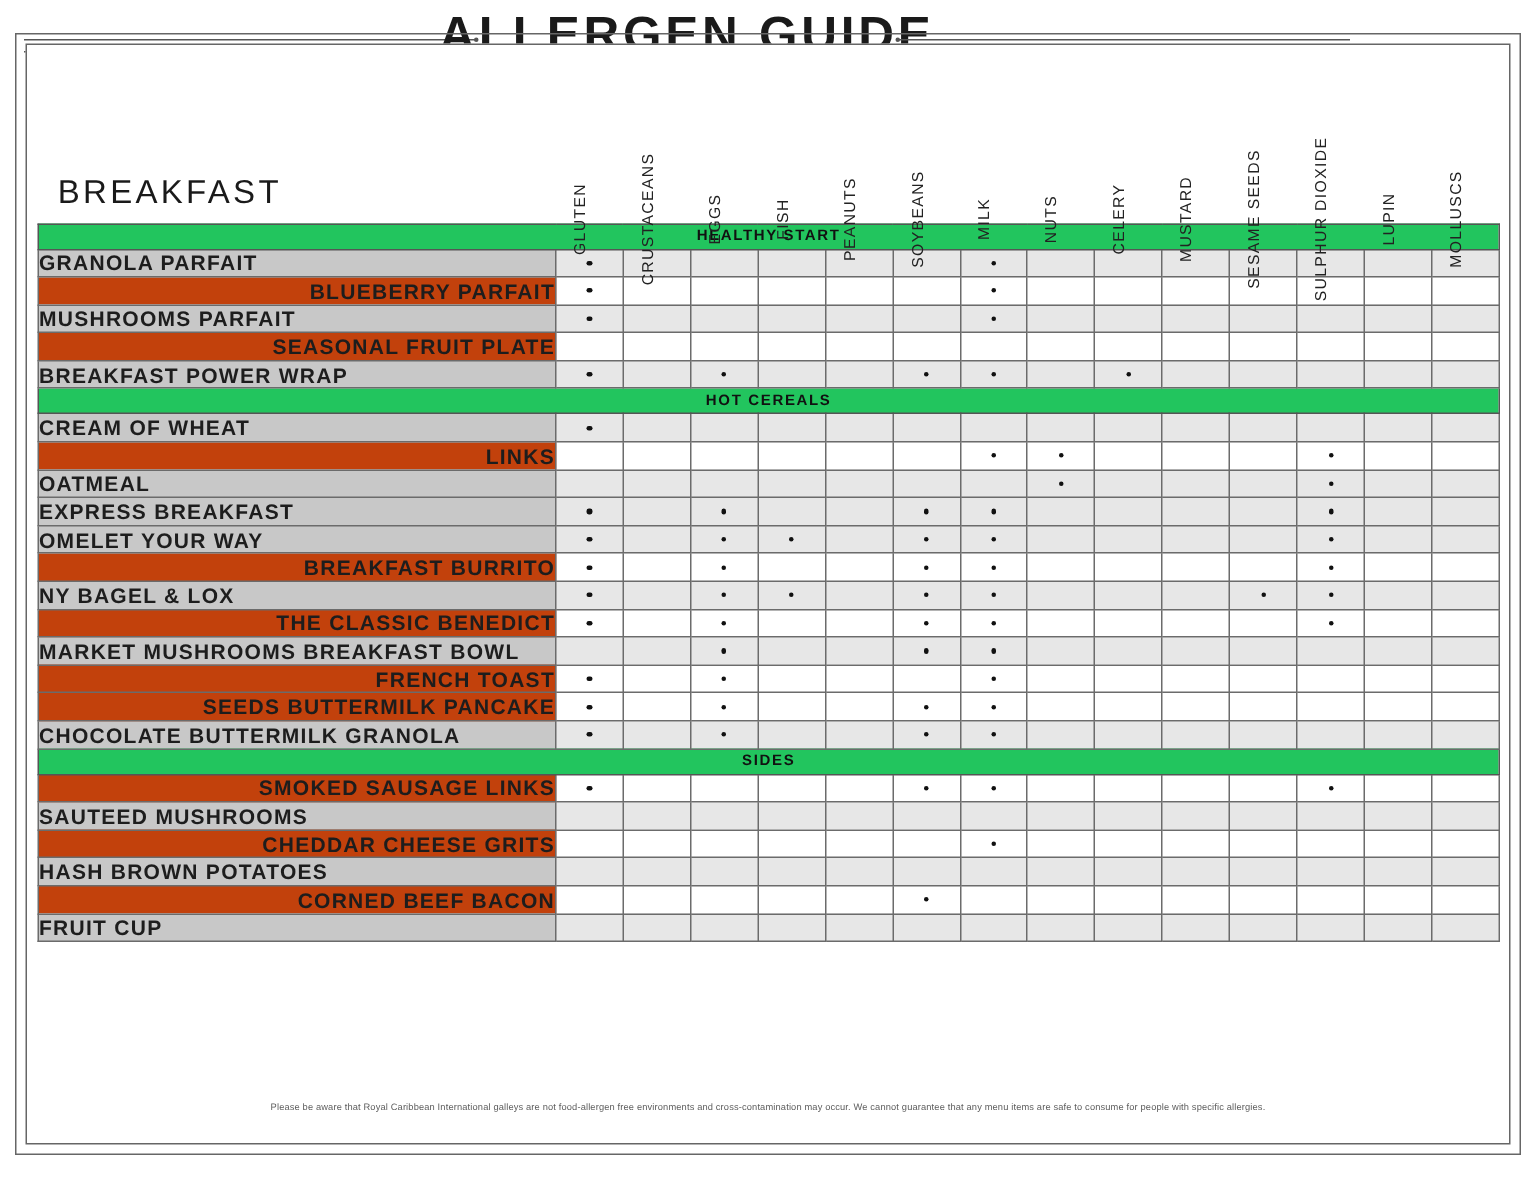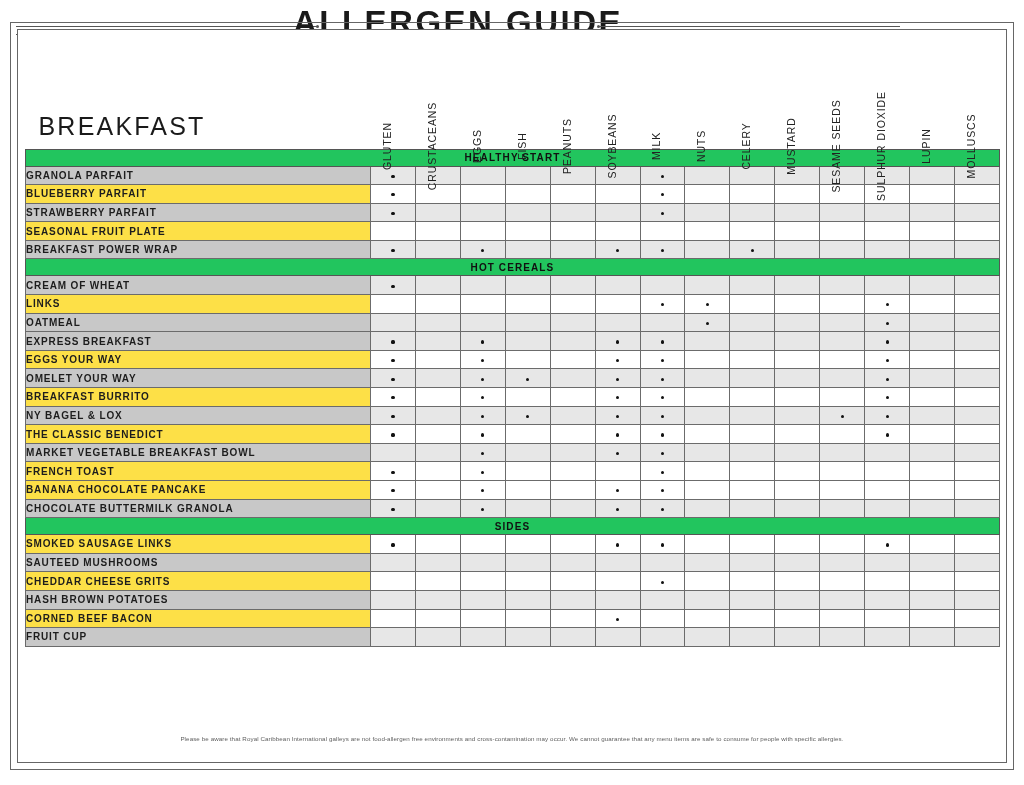--- a/index.html
+++ b/index.html
@@ -86,21 +86,21 @@
 
   
   #header-row th { vertical-align: bottom; border: none; }
   #brand-cell {
     height: 112px;
     text-align: left;
     vertical-align: bottom;
     padding: 0 0 8px 13px;
   }
   #brand-cell span {
-    font-size: 25px;
+    font-size: 22px;
     font-weight: 400;
     letter-spacing: 2.2px;
     font-family: "Liberation Sans Narrow", "Liberation Sans", sans-serif;
   }
   .vhead {
     height: 112px;
     position: relative;
   }
   .vhead .vt {
     position: absolute;
@@ -128,28 +128,28 @@
     border-bottom: 1px solid #555;
     border-left: 1px solid #555;
     border-right: 1px solid #555;
   }
 
   
   tr.item td { height: 18.6px; border: 1px solid #6b6b6b; }
   td.label {
     text-align: left;
     padding-left: 10px;
-    font-size: 10px;
+    font-size: 14px;
     letter-spacing: 0.85px;
     font-weight: 600;
     color: #1d1d1d;
     white-space: nowrap;
   }
   tr.item.odd  td.label { background: #c8c8c8; }
-  tr.item.even td.label { background: #fde047; }
+  tr.item.even td.label { background: #c2410c; text-align: right; }
   tr.item.odd  td.cell  { background: #e7e7e7; }
   tr.item.even td.cell  { background: #ffffff; }
 
   td.cell { text-align: center; vertical-align: middle; }
   .dotmark {
     display: inline-block;
     width: 3.2px; height: 3.2px;
     border-radius: 50%;
     background: #111;
     vertical-align: middle;
@@ -296,21 +296,21 @@
           <td class="cell"><span class="dotmark"></span></td>
           <td class="cell"></td>
           <td class="cell"></td>
           <td class="cell"></td>
           <td class="cell"></td>
           <td class="cell"></td>
           <td class="cell"></td>
           <td class="cell"></td>
         </tr>
         <tr class="item odd">
-          <td class="label">STRAWBERRY PARFAIT</td>
+          <td class="label">MUSHROOMS PARFAIT</td>
           <td class="cell"><span class="dotmark"></span></td>
           <td class="cell"></td>
           <td class="cell"></td>
           <td class="cell"></td>
           <td class="cell"></td>
           <td class="cell"></td>
           <td class="cell"><span class="dotmark"></span></td>
           <td class="cell"></td>
           <td class="cell"></td>
           <td class="cell"></td>
@@ -417,37 +417,20 @@
           <td class="cell"><span class="dotmark"></span></td>
           <td class="cell"><span class="dotmark"></span></td>
           <td class="cell"></td>
           <td class="cell"></td>
           <td class="cell"></td>
           <td class="cell"></td>
           <td class="cell"><span class="dotmark"></span></td>
           <td class="cell"></td>
           <td class="cell"></td>
         </tr>
-        <tr class="item even">
-          <td class="label">EGGS YOUR WAY</td>
-          <td class="cell"><span class="dotmark"></span></td>
-          <td class="cell"></td>
-          <td class="cell"><span class="dotmark"></span></td>
-          <td class="cell"></td>
-          <td class="cell"></td>
-          <td class="cell"><span class="dotmark"></span></td>
-          <td class="cell"><span class="dotmark"></span></td>
-          <td class="cell"></td>
-          <td class="cell"></td>
-          <td class="cell"></td>
-          <td class="cell"></td>
-          <td class="cell"><span class="dotmark"></span></td>
-          <td class="cell"></td>
-          <td class="cell"></td>
-        </tr>
         <tr class="item odd">
           <td class="label">OMELET YOUR WAY</td>
           <td class="cell"><span class="dotmark"></span></td>
           <td class="cell"></td>
           <td class="cell"><span class="dotmark"></span></td>
           <td class="cell"><span class="dotmark"></span></td>
           <td class="cell"></td>
           <td class="cell"><span class="dotmark"></span></td>
           <td class="cell"><span class="dotmark"></span></td>
           <td class="cell"></td>
@@ -503,21 +486,21 @@
           <td class="cell"><span class="dotmark"></span></td>
           <td class="cell"></td>
           <td class="cell"></td>
           <td class="cell"></td>
           <td class="cell"></td>
           <td class="cell"><span class="dotmark"></span></td>
           <td class="cell"></td>
           <td class="cell"></td>
         </tr>
         <tr class="item odd">
-          <td class="label">MARKET VEGETABLE BREAKFAST BOWL</td>
+          <td class="label">MARKET MUSHROOMS BREAKFAST BOWL</td>
           <td class="cell"></td>
           <td class="cell"></td>
           <td class="cell"><span class="dotmark"></span></td>
           <td class="cell"></td>
           <td class="cell"></td>
           <td class="cell"><span class="dotmark"></span></td>
           <td class="cell"><span class="dotmark"></span></td>
           <td class="cell"></td>
           <td class="cell"></td>
           <td class="cell"></td>
@@ -537,21 +520,21 @@
           <td class="cell"><span class="dotmark"></span></td>
           <td class="cell"></td>
           <td class="cell"></td>
           <td class="cell"></td>
           <td class="cell"></td>
           <td class="cell"></td>
           <td class="cell"></td>
           <td class="cell"></td>
         </tr>
         <tr class="item even">
-          <td class="label">BANANA CHOCOLATE PANCAKE</td>
+          <td class="label">SEEDS BUTTERMILK PANCAKE</td>
           <td class="cell"><span class="dotmark"></span></td>
           <td class="cell"></td>
           <td class="cell"><span class="dotmark"></span></td>
           <td class="cell"></td>
           <td class="cell"></td>
           <td class="cell"><span class="dotmark"></span></td>
           <td class="cell"><span class="dotmark"></span></td>
           <td class="cell"></td>
           <td class="cell"></td>
           <td class="cell"></td>

